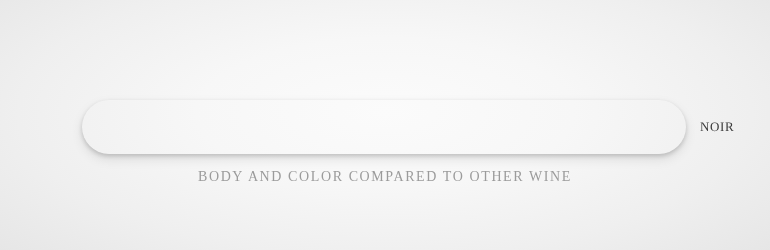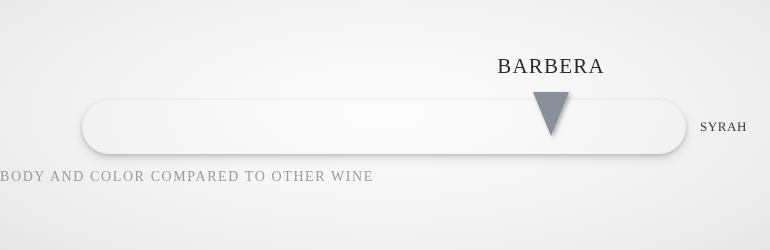--- a/index.html
+++ b/index.html
@@ -122,40 +122,36 @@
     letter-spacing: 1.2px;
     font-family: "Liberation Serif", "DejaVu Serif", serif;
   }
 
   
   .caption {
     position: absolute;
     left: 0;
     right: 0;
     top: 168px;
-    text-align: left;
+    text-align: center;
     color: #9b9b9b;
     font-size: 14px;
     line-height: 18px;
     letter-spacing: 1.6px;
     font-family: "Liberation Serif", "DejaVu Serif", serif;
   }
 </style>
 </head>
 <body>
 
 <div class="stage">
 
 
   <div class="scale-wrap">
     <div class="scale-bar"></div>
   </div>
 
-  <div class="end-label right">SYRAH</div>
+  <div class="end-label right">NOIR</div>
 
-  <div class="marker">
-    <div class="marker-title">BARBERA</div>
-    <div class="marker-triangle"></div>
-  </div>
 
   <div class="caption">BODY AND COLOR COMPARED TO OTHER WINE</div>
 
 </div>
 
 </body></html>

